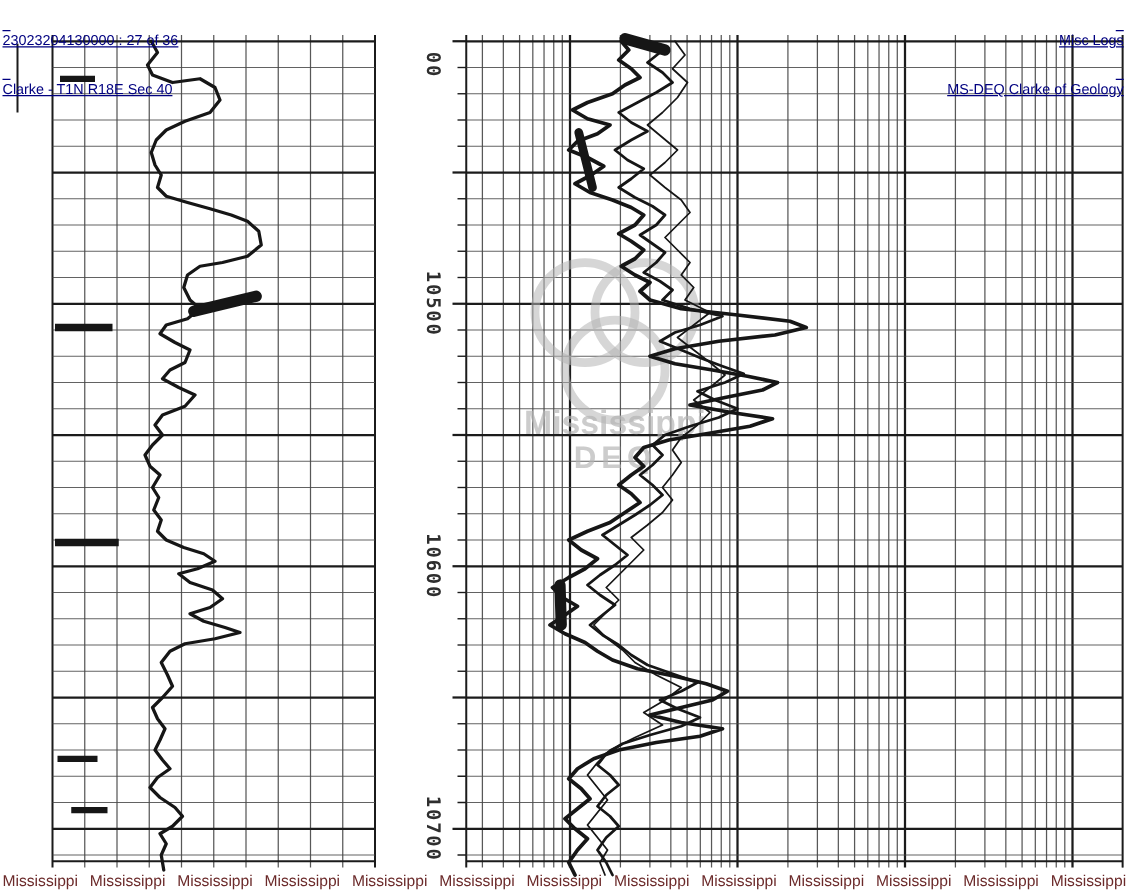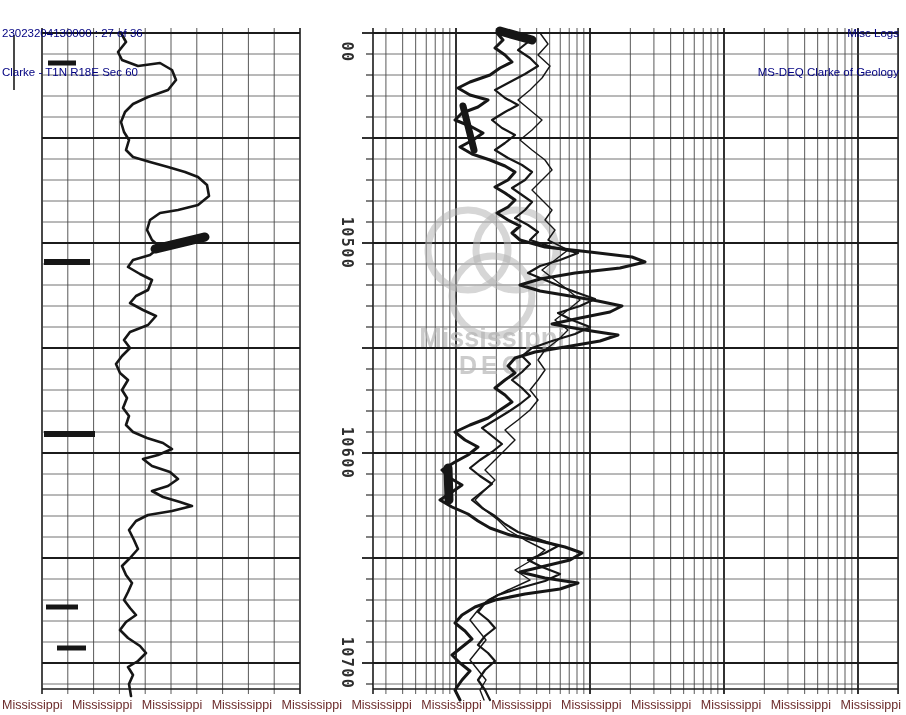--- a/index.html
+++ b/index.html
@@ -1,17 +1,17 @@
 <!DOCTYPE html>
 <html><head>
 <meta charset="utf-8">
 <style>
   html,body{margin:0;padding:0;background:#ffffff;}
   body{font-family:"Liberation Sans", sans-serif; width:906px; height:715px; position:relative; overflow:hidden;}
-  .hdr{position:absolute; font-size:11.5px; line-height:13px; white-space:pre;}
+  .hdr{position:absolute; font-size:11.5px; line-height:13px; white-space:pre;text-decoration:underline;}
   #hdr-left{left:2px; top:1px; text-align:left;}
   #hdr-right{right:7px; top:1px; text-align:right;margin-left:40px;}
   #log-svg{position:absolute; left:0; top:0;}
   #footer-row{position:absolute; left:2px; right:5px; top:698px; display:flex; justify-content:space-between; font-size:12.5px;}
   #footer-row span{white-space:nowrap;}
 </style>
 </head>
 <body>
 
 <svg id="log-svg" width="906" height="715" viewBox="0 0 906 715">
@@ -182,21 +182,21 @@
     <line x1="463" y1="106" x2="474" y2="150" stroke="#161616" stroke-width="7" stroke-linecap="round"></line>
     <line x1="448" y1="468" x2="449" y2="500" stroke="#161616" stroke-width="9" stroke-linecap="round"></line>
     <text x="346" y="52" fill="#2e2e2e" text-anchor="middle" transform="rotate(90 346 52)" style="font-family:&quot;DejaVu Sans Mono&quot;,monospace;font-weight:bold;font-size:15px;letter-spacing:1.5px;" dominant-baseline="middle">00</text>
     <text x="346" y="243" fill="#2e2e2e" text-anchor="middle" transform="rotate(90 346 243)" style="font-family:&quot;DejaVu Sans Mono&quot;,monospace;font-weight:bold;font-size:15px;letter-spacing:1.5px;" dominant-baseline="middle">10500</text>
     <text x="346" y="453" fill="#2e2e2e" text-anchor="middle" transform="rotate(90 346 453)" style="font-family:&quot;DejaVu Sans Mono&quot;,monospace;font-weight:bold;font-size:15px;letter-spacing:1.5px;" dominant-baseline="middle">10600</text>
     <text x="346" y="663" fill="#2e2e2e" text-anchor="middle" transform="rotate(90 346 663)" style="font-family:&quot;DejaVu Sans Mono&quot;,monospace;font-weight:bold;font-size:15px;letter-spacing:1.5px;" dominant-baseline="middle">10700</text>
   </svg>
 
 <div class="hdr" id="hdr-left" style="color: rgb(0, 0, 128);">
   <div>23023204130000 : 27 of 36</div>
-  <div>Clarke - T1N R18E Sec 60</div>
+  <div>Clarke - T1N R18E Sec 40</div>
 </div>
 
 <div class="hdr" id="hdr-right" style="color: rgb(0, 0, 128);">
   <div>Misc Logs</div>
   <div>MS-DEQ Clarke of Geology</div>
 </div>
 
 <div id="footer-row" style="color: rgb(107, 42, 42);">
     <span>Mississippi</span>
     <span>Mississippi</span>

